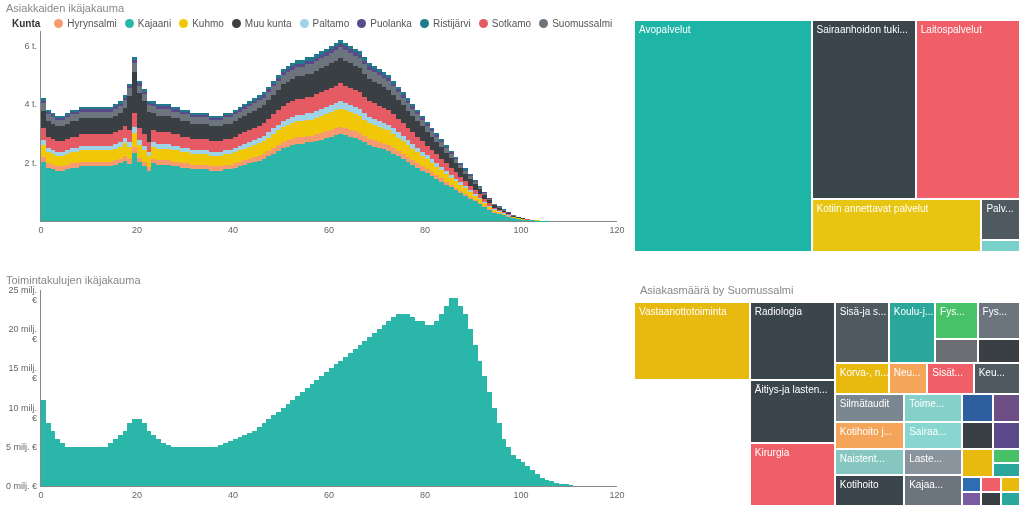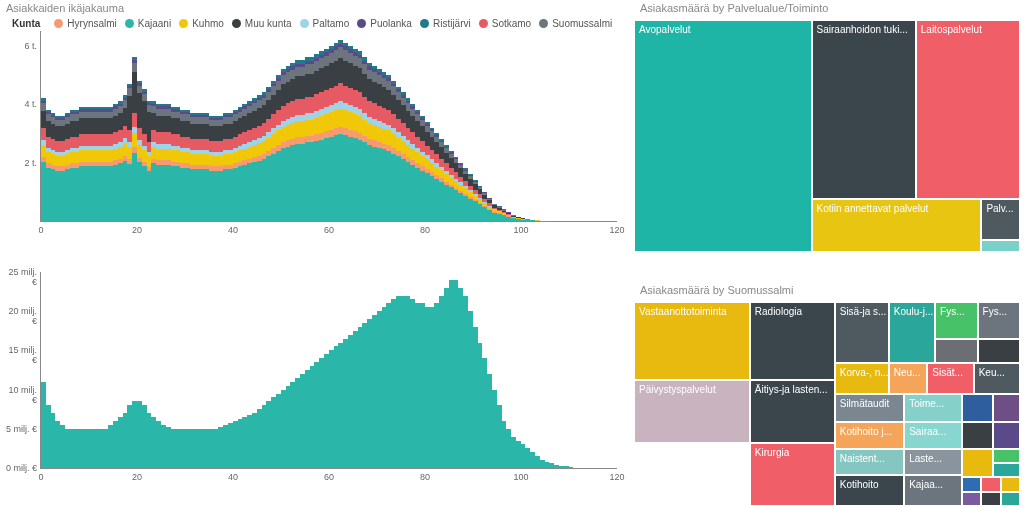--- a/index.html
+++ b/index.html
@@ -1400,20 +1400,21 @@
           <div class="seg" style="height: 14%; background: rgb(58, 63, 68);"></div>
           <div class="seg" style="height: 6%; background: rgb(108, 117, 125);"></div>
           <div class="seg" style="height: 2%; background: rgb(91, 74, 138);"></div>
           <div class="seg" style="height: 2%; background: rgb(31, 122, 140);"></div>
         </div>
       </div>
     </div>
 </div>
 
 <div id="p-cost" class="panel">
+  <div class="panel-title">Toimintakulujen ikäjakauma</div>
   <div class="plot dots" id="cost-plot" style="height:196px;width:576px">
       <div class="yax" style="top: 191px;">0 milj. €</div>
       <div class="yax" style="top: 151.8px;">5 milj. €</div>
       <div class="yax" style="top: 112.6px;">10 milj. €</div>
       <div class="yax" style="top: 73.4px;">15 milj. €</div>
       <div class="yax" style="top: 34.2px;">20 milj. €</div>
       <div class="yax" style="top: -5px;">25 milj. €</div>
       <div class="xax" style="left: 0px;">0</div>
       <div class="xax" style="left: 96px;">20</div>
       <div class="xax" style="left: 192px;">40</div>
@@ -1540,21 +1541,20 @@
         <div class="bar2" style="height: 0px;"></div>
         <div class="bar2" style="height: 0px;"></div>
         <div class="bar2" style="height: 0px;"></div>
         <div class="bar2" style="height: 0px;"></div>
         <div class="bar2" style="height: 0px;"></div>
       </div>
     </div>
 </div>
 
 <div id="p-tm1" class="panel">
-  <div class="panel-title">Asiakasmäärä by Palvelualue/Toiminto</div>
   <div class="tm" id="tm1">
       <div class="tmcell" style="left: 0%; top: 0%; width: 46%; height: 100%; background: rgb(31, 181, 166);">Avopalvelut</div>
       <div class="tmcell" style="left: 46%; top: 0%; width: 27%; height: 77%; background: rgb(58, 70, 76);">Sairaanhoidon tuki...</div>
       <div class="tmcell" style="left: 46%; top: 77%; width: 44%; height: 23%; background: rgb(232, 197, 17);">Kotiin annettavat palvelut</div>
       <div class="tmcell" style="left: 73%; top: 0%; width: 27%; height: 77%; background: rgb(240, 95, 103);">Laitospalvelut</div>
       <div class="tmcell" style="left: 90%; top: 77%; width: 10%; height: 18%; background: rgb(78, 90, 96);">Palv...</div>
       <div class="tmcell" style="left: 90%; top: 95%; width: 10%; height: 5%; background: rgb(121, 209, 201);"></div>
     </div>
 </div>
 
@@ -1566,21 +1566,20 @@
       <div class="tmcell" style="left: 66%; top: 0%; width: 12%; height: 30%; background: rgb(42, 167, 154);">Koulu-j...</div>
       <div class="tmcell" style="left: 52%; top: 0%; width: 14%; height: 30%; background: rgb(78, 90, 96);">Sisä-ja s...</div>
       <div class="tmcell" style="left: 78%; top: 0%; width: 11%; height: 18%; background: rgb(72, 194, 104);">Fys...</div>
       <div class="tmcell" style="left: 89%; top: 0%; width: 11%; height: 18%; background: rgb(108, 117, 125);">Fys...</div>
       <div class="tmcell" style="left: 78%; top: 18%; width: 11%; height: 12%; background: rgb(107, 111, 115);"></div>
       <div class="tmcell" style="left: 89%; top: 18%; width: 11%; height: 12%; background: rgb(58, 63, 68);"></div>
       <div class="tmcell" style="left: 52%; top: 30%; width: 14%; height: 15%; background: rgb(232, 185, 15);">Korva-, n...</div>
       <div class="tmcell" style="left: 66%; top: 30%; width: 10%; height: 15%; background: rgb(244, 165, 90);">Neu...</div>
       <div class="tmcell" style="left: 76%; top: 30%; width: 12%; height: 15%; background: rgb(240, 95, 103);">Sisät...</div>
       <div class="tmcell" style="left: 88%; top: 30%; width: 12%; height: 15%; background: rgb(78, 90, 96);">Keu...</div>
-      <div class="tmcell" style="left: 0%; top: 38%; width: 30%; height: 31%; background: rgb(201, 179, 191);">Päivystyspalvelut</div>
       <div class="tmcell" style="left: 30%; top: 38%; width: 22%; height: 31%; background: rgb(58, 70, 76);">Äitiys-ja lasten...</div>
       <div class="tmcell" style="left: 52%; top: 45%; width: 18%; height: 14%; background: rgb(122, 134, 144);">Silmätaudit</div>
       <div class="tmcell" style="left: 70%; top: 45%; width: 15%; height: 14%; background: rgb(133, 209, 202);">Toime...</div>
       <div class="tmcell" style="left: 85%; top: 45%; width: 8%; height: 14%; background: rgb(47, 94, 158);"></div>
       <div class="tmcell" style="left: 93%; top: 45%; width: 7%; height: 14%; background: rgb(109, 79, 134);"></div>
       <div class="tmcell" style="left: 52%; top: 59%; width: 18%; height: 13%; background: rgb(244, 165, 90);">Kotihoito j...</div>
       <div class="tmcell" style="left: 70%; top: 59%; width: 15%; height: 13%; background: rgb(135, 214, 208);">Sairaa...</div>
       <div class="tmcell" style="left: 85%; top: 59%; width: 8%; height: 13%; background: rgb(58, 63, 68);"></div>
       <div class="tmcell" style="left: 93%; top: 59%; width: 7%; height: 13%; background: rgb(91, 74, 138);"></div>
       <div class="tmcell" style="left: 30%; top: 69%; width: 22%; height: 31%; background: rgb(240, 95, 103);">Kirurgia</div>

